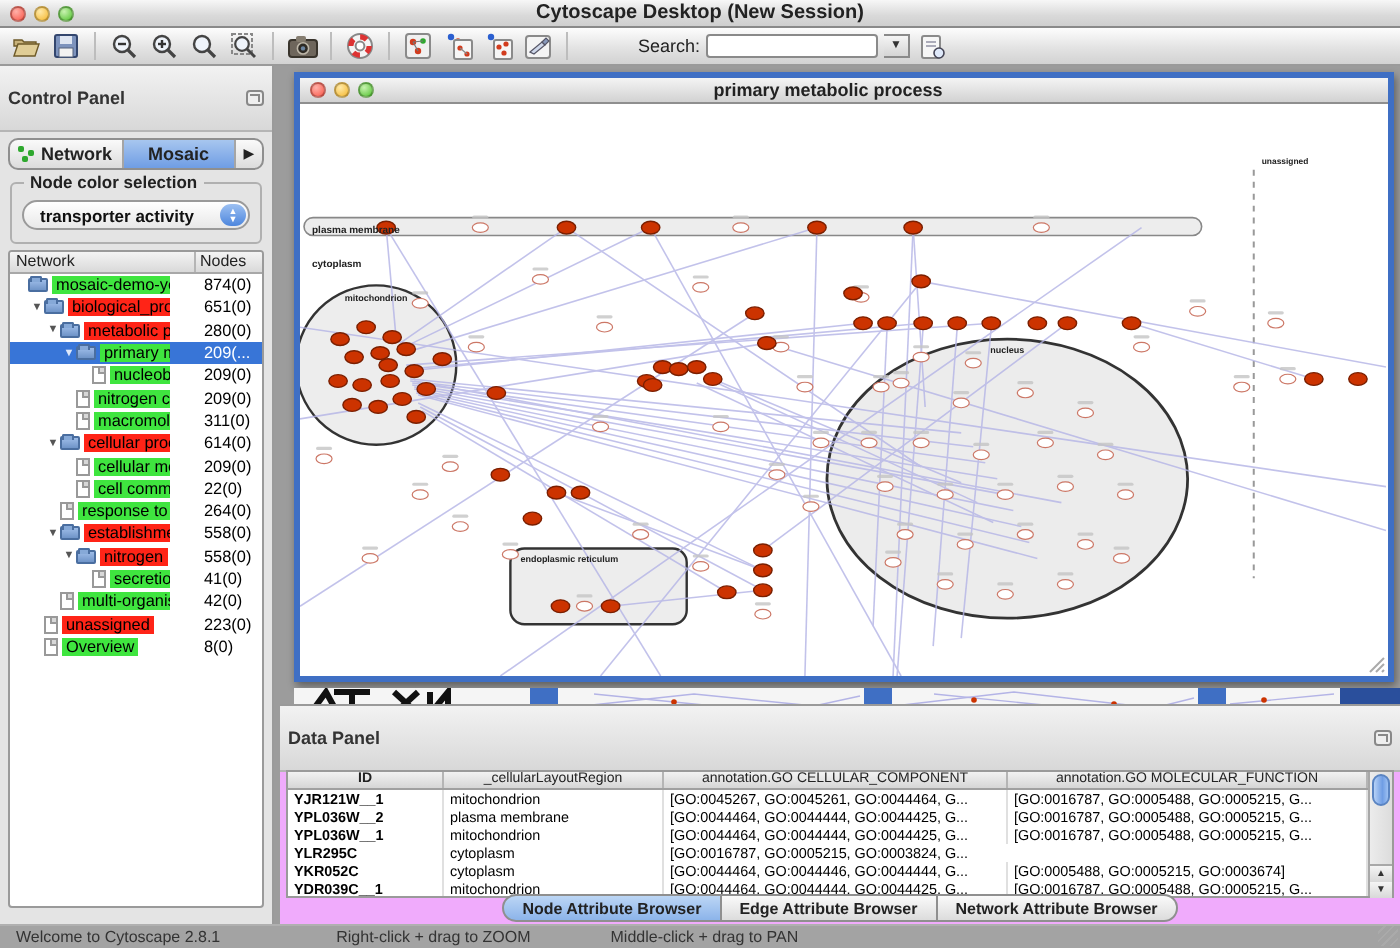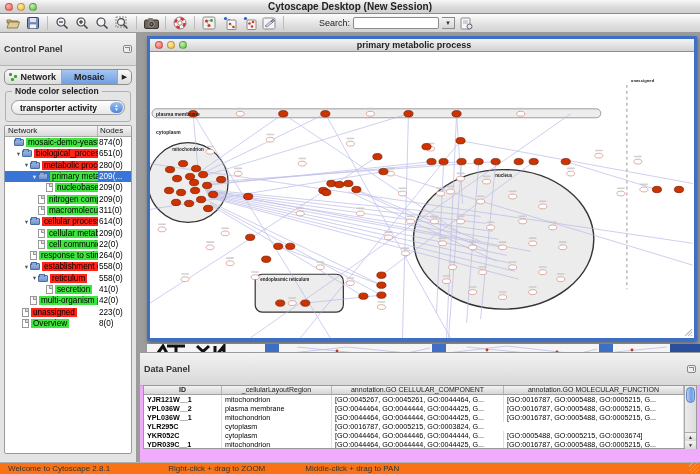--- a/index.html
+++ b/index.html
@@ -62,21 +62,21 @@
   .tree-row.sel { background:#3875d7; }
   .tr-arrow { width:7px; font-size:5.5px; color:#555; text-align:center; flex:none; }
   .tree-row.sel .tr-arrow { color:#dfe9fa; }
   .folder-ic { width:10px; height:7px; flex:none; background:linear-gradient(#9dbcе8,#6f94c8); background:linear-gradient(#9dbce8,#6f94c8); border:1px solid #4a6ea0; border-radius:1px; position:relative; margin-right:2px; }
   .folder-ic:before { content:""; position:absolute; left:0; top:-2px; width:4px; height:2px; background:#86a9d8; border:1px solid #4a6ea0; border-bottom:none; border-radius:1px 1px 0 0; }
   .file-ic { width:7px; height:9px; flex:none; background:#fff; border:1px solid #999; margin-right:2px; position:relative; }
   .file-ic:before { content:""; position:absolute; right:0; top:0; width:2px; height:2px; background:#d8d8d8; border-left:1px solid #999; border-bottom:1px solid #999; }
   .tr-label { padding:0 2px; overflow:hidden; text-overflow:clip; max-width:86px; color:#000; }
   .tr-label.green { background:#3fe53f; }
   .tr-label.red { background:#ff2417; }
-  .tr-count { margin-left:auto; width:33px; flex:none; text-align:left; padding-left:1px; color:#000; overflow:hidden; }
+  .tr-count { margin-left:auto; width:46px; flex:none; text-align:left; padding-left:17px; color:#000; overflow:hidden; }
   .tree-row.sel .tr-count { color:#fff; }
 
   
   #desktop { position:absolute; left:137px; top:33px; width:563px; height:429px; background:#9c9c9c; }
   #net-window { position:absolute; left:10px; top:3px; width:550px; height:305px;
     border:3px solid #3f6fc4; background:#fff; box-shadow:1px 2px 4px rgba(0,0,0,.4); }
   #net-titlebar { height:13px; background:linear-gradient(#f4f4f4,#d2d2d2); border-bottom:1px solid #8f8f8f; display:flex; align-items:center; position:relative; }
   #net-titlebar .title { position:absolute; left:0; right:16px; text-align:center; font-size:9px; font-weight:bold; color:#222; }
   #net-canvas { position:absolute; left:0; top:13px; right:0; bottom:0; background:#fff; }
   #net-canvas svg { width:100%; height:100%; display:block; }
@@ -106,21 +106,21 @@
   #dp-vscroll .arrows div { flex:1; font-size:5px; text-align:center; color:#333; line-height:8px; background:linear-gradient(#f4f4f4,#d8d8d8); }
 
   #dp-tabs { position:absolute; left:0; right:0; bottom:1px; height:14px; display:flex; justify-content:center; }
   .dp-tab { height:14px; display:flex; align-items:center; padding:0 9px; font-size:8px; font-weight:bold; color:#222;
     border:1px solid #8f8f8f; border-left:none; background:linear-gradient(#fafafa,#dcdcdc); }
   .dp-tab:first-child { border-left:1px solid #8f8f8f; border-radius:7px 0 0 7px; }
   .dp-tab:last-child { border-radius:0 7px 7px 0; }
   .dp-tab.sel { background:linear-gradient(#bcd6f5,#8cb4ea); }
 
   
-  #status-bar { position:absolute; left:0; top:462px; width:700px; height:12px; background:#f97316; border-top:1px solid #b0b0b0;
+  #status-bar { position:absolute; left:0; top:462px; width:700px; height:12px; background:#a3a3a3; border-top:1px solid #b0b0b0;
     display:flex; align-items:center; font-size:8px; color:#333; }
   #status-bar span { margin-left:8px; }
   #status-bar .s2 { margin-left:58px; }
   #status-bar .s3 { margin-left:40px; }
   #resize-grip { position:absolute; right:1px; bottom:1px; width:10px; height:10px;
     background:repeating-linear-gradient(135deg,transparent,transparent 2px,#aaa 2px,#aaa 3px); }
 </style>
 </head>
 <body>
 
@@ -370,21 +370,21 @@
           <span style="width: 18px; flex: 0 0 auto;"></span>
           <span class="tr-arrow">▼</span>
           <span class="folder-ic"></span>
           <span class="tr-label red">establishment of lo</span>
           <span class="tr-count">558(0)</span>
         </div>
         <div class="tree-row">
           <span style="width: 26px; flex: 0 0 auto;"></span>
           <span class="tr-arrow">▼</span>
           <span class="folder-ic"></span>
-          <span class="tr-label red">reticulum</span>
+          <span class="tr-label red">nitrogen</span>
           <span class="tr-count">558(0)</span>
         </div>
         <div class="tree-row">
           <span style="width: 34px; flex: 0 0 auto;"></span>
           <span class="tr-arrow"></span>
           <span class="file-ic"></span>
           <span class="tr-label green">secretion</span>
           <span class="tr-count">41(0)</span>
         </div>
         <div class="tree-row">
@@ -813,20 +813,25 @@
     </div>
     <div id="dp-vscroll">
       <div class="thumb"></div>
       <div class="arrows">
         <div>▲</div>
         <div>▼</div>
       </div>
     </div>
   </div>
 
+  <div id="dp-tabs">
+      <div class="dp-tab sel">Node Attribute Browser</div>
+      <div class="dp-tab">Edge Attribute Browser</div>
+      <div class="dp-tab">Network Attribute Browser</div>
+    </div>
 </div>
 
 <div id="status-bar">
   <span class="s1">Welcome to Cytoscape 2.8.1</span>
   <span class="s2">Right-click + drag to ZOOM</span>
   <span class="s3">Middle-click + drag to PAN</span>
   <span id="resize-grip"></span>
 </div>
 
 </body></html>

